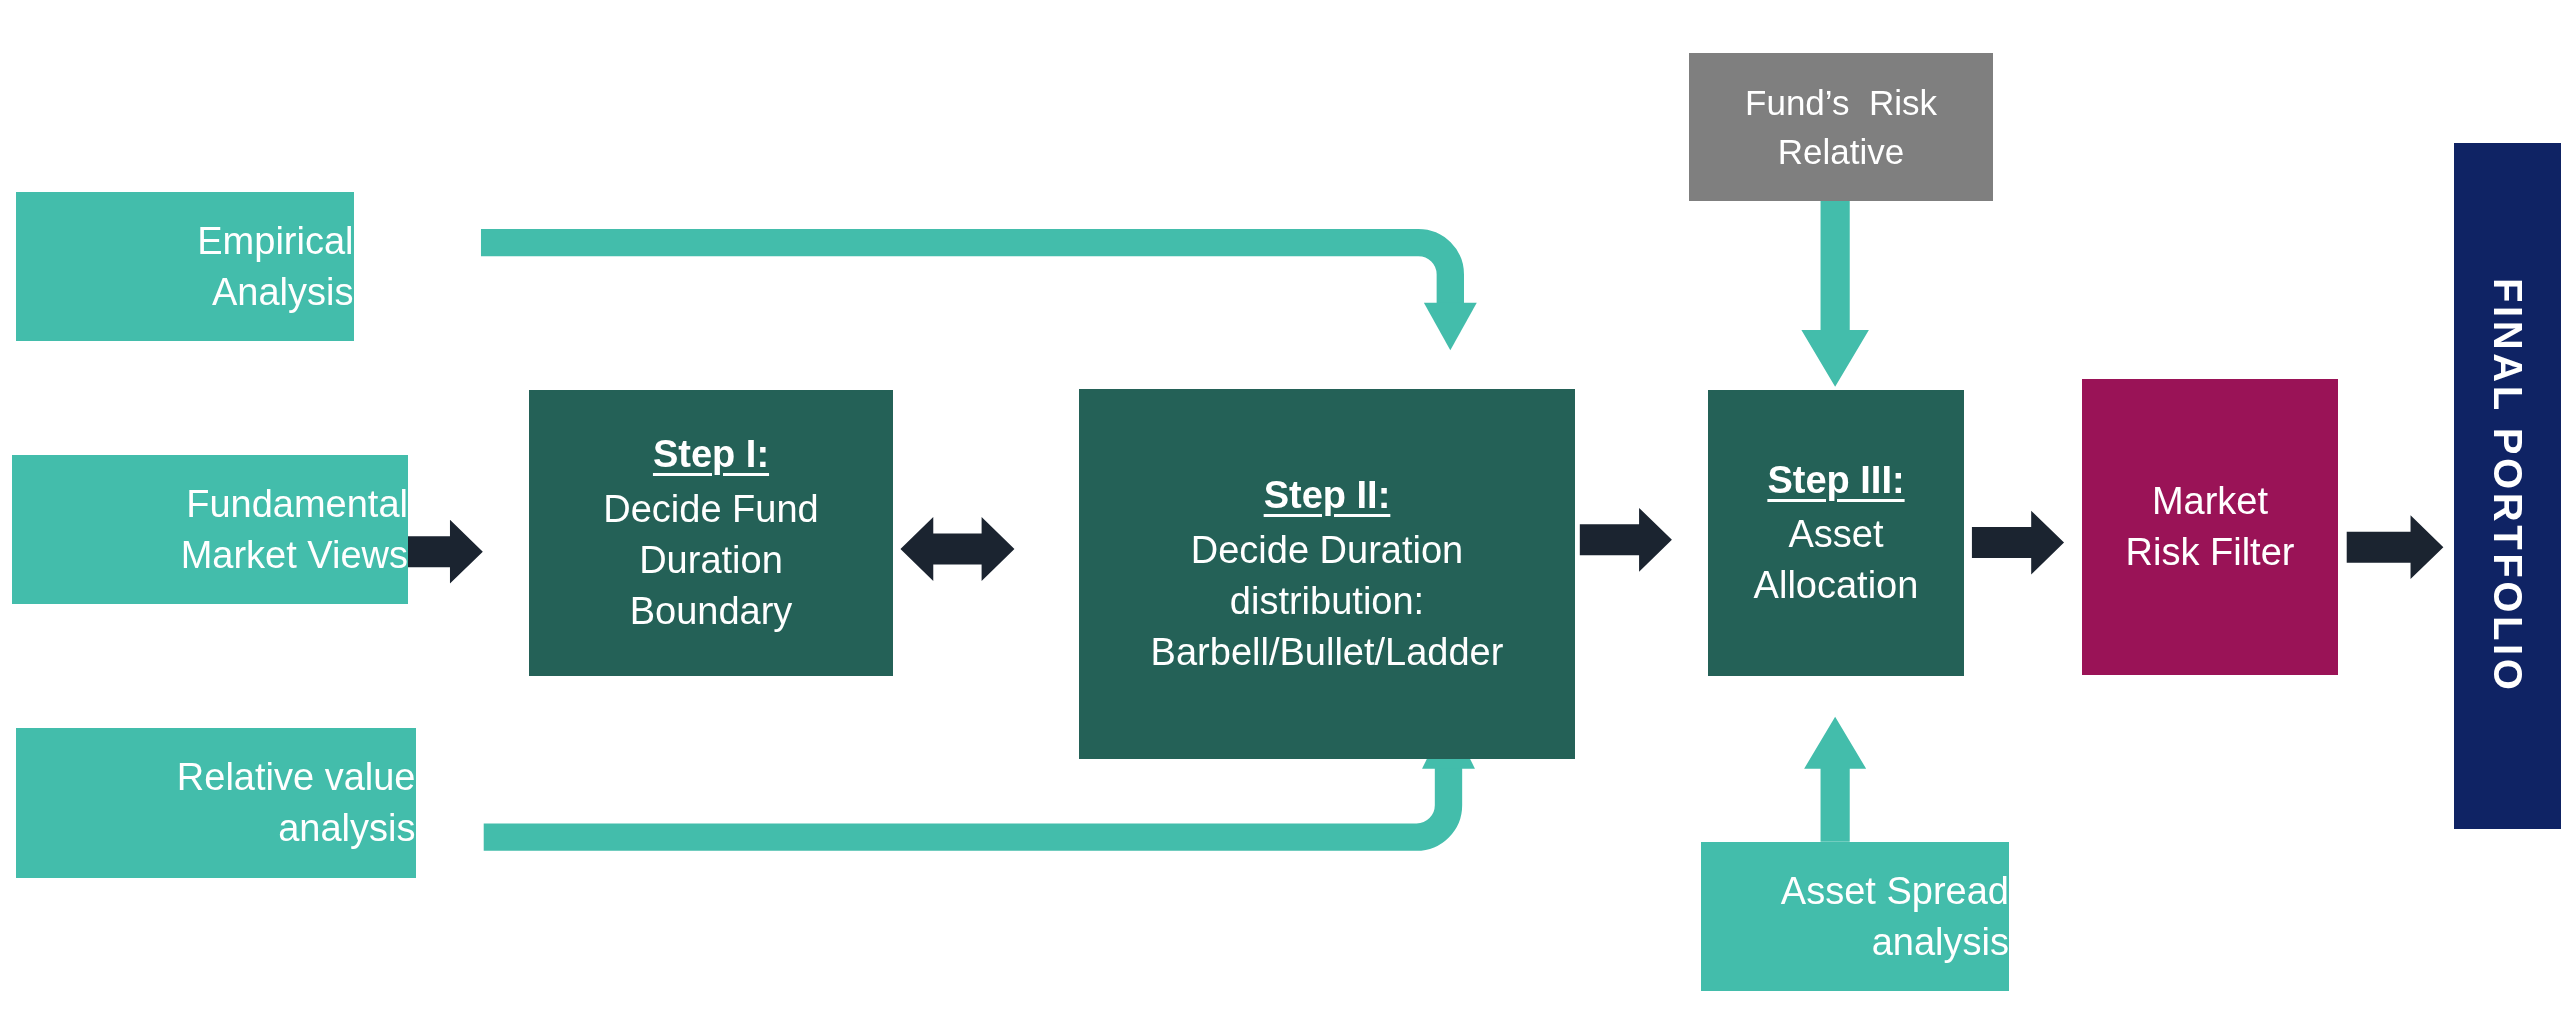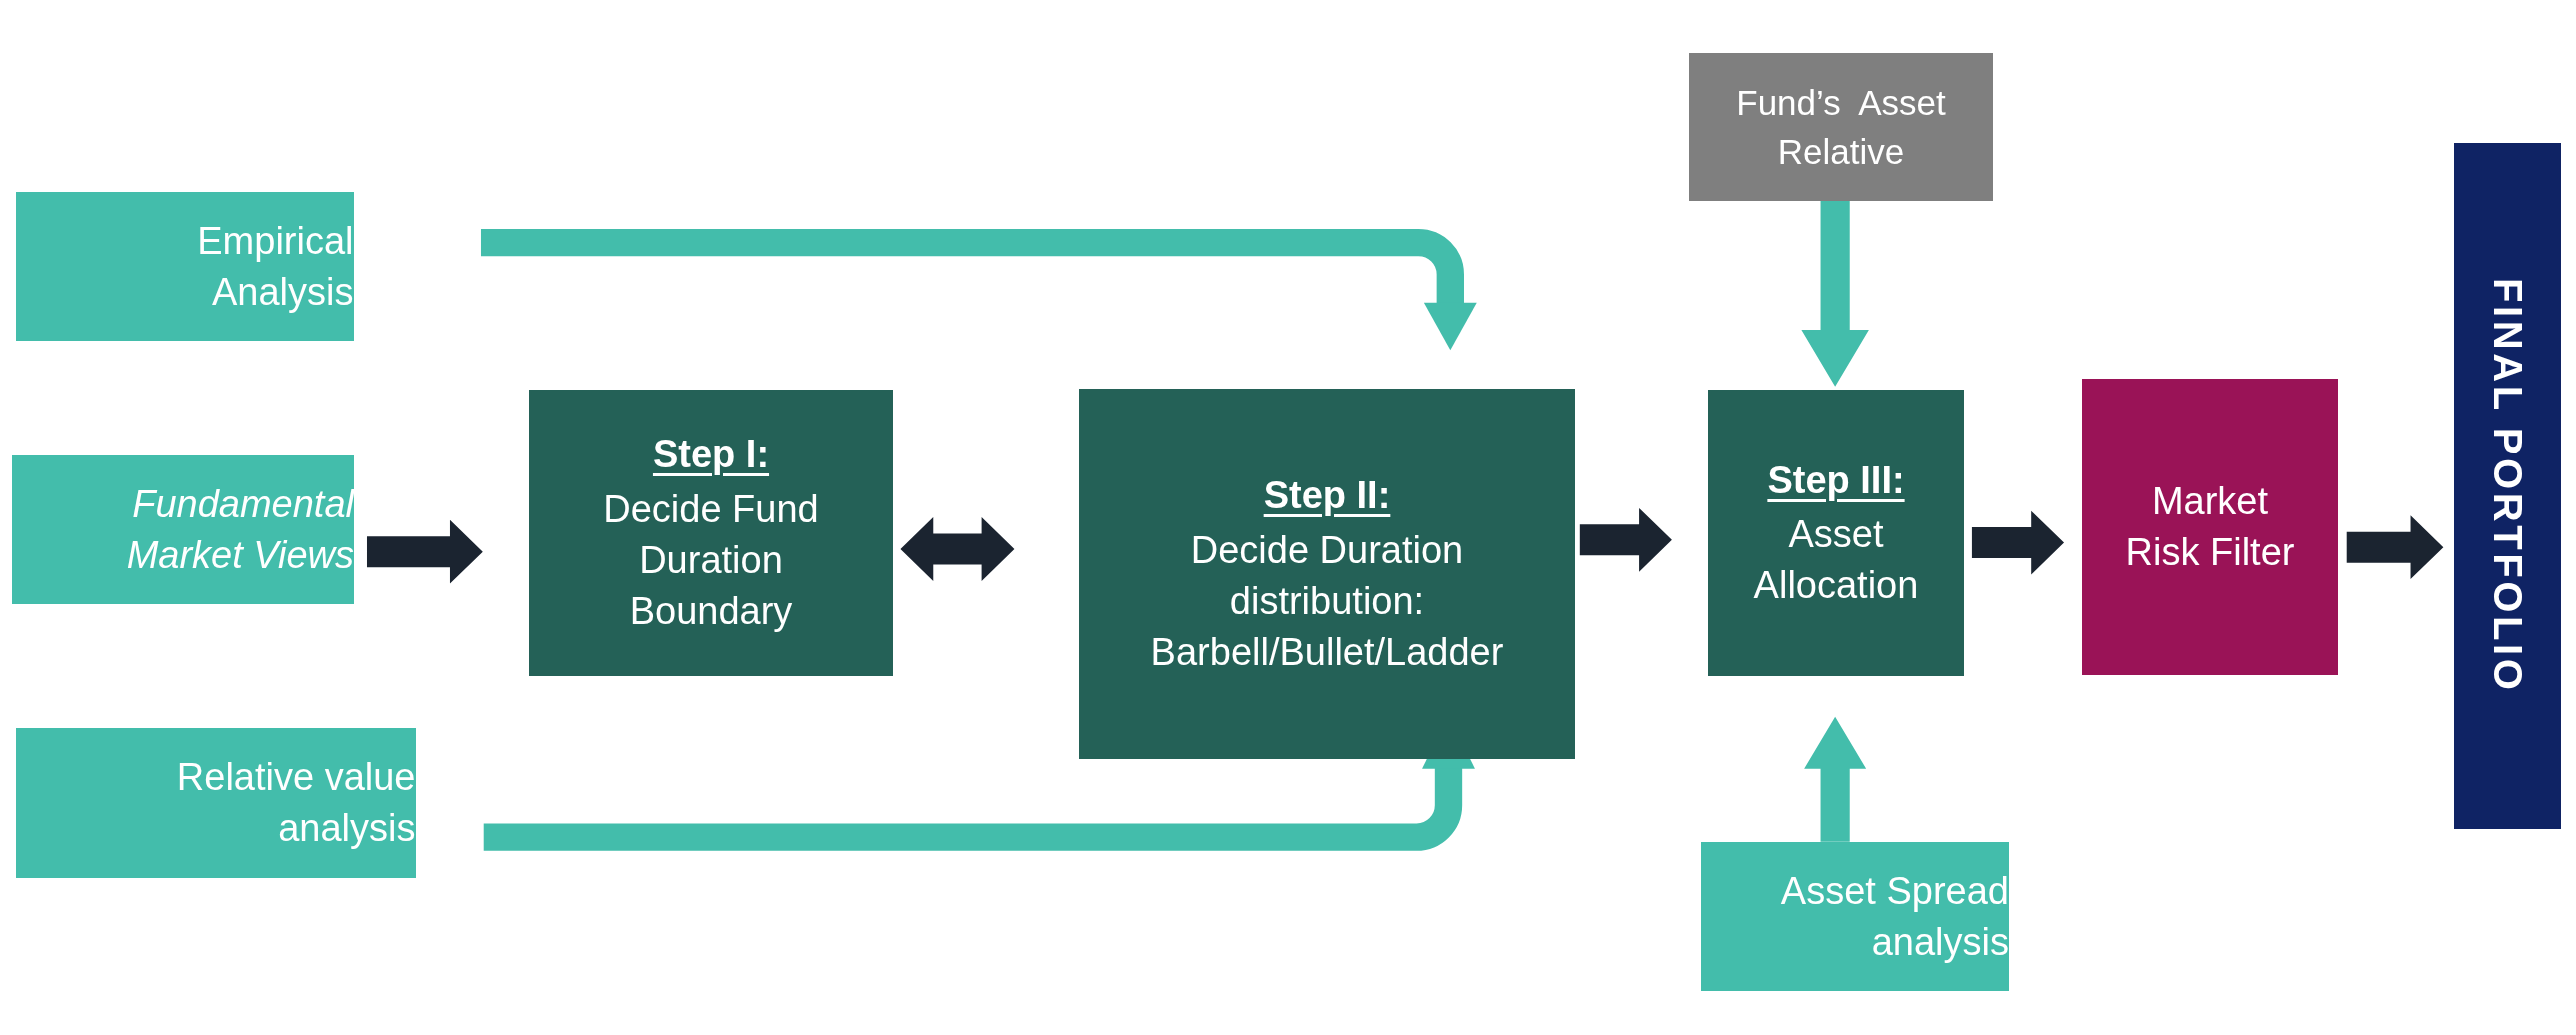--- a/index.html
+++ b/index.html
@@ -41,21 +41,21 @@
   .navy-box{background:var(--navy);}
   .step-title{
     font-weight:bold;
     text-decoration:underline;
     text-decoration-thickness:2.7px;
     text-underline-offset:5.5px;
     margin-bottom:3.6px;
   }
   
   .empirical{left:15.5px;top:192px;width:338px;height:149px;}
-  .fundamental{left:12px;top:455px;width:342px;height:149px;font-style:italic;}
+  .fundamental{left:12px;top:455px;width:396px;height:149px;}
   .relative{left:15.5px;top:728px;width:400px;height:150px;}
   .step1{left:529px;top:390px;width:364px;height:286px;}
   .step2{left:1079px;top:389px;width:496px;height:370px;}
   .step3{left:1708px;top:390px;width:256px;height:286px;}
   .risk-appetite{left:1689px;top:53px;width:304px;height:148px;}
   .asset-spread{left:1689px;top:842px;width:308px;height:149px;margin-left:12px;}
   .market-risk{left:2082px;top:379px;width:256px;height:296px;}
   .final-portfolio{
     left:2454px;top:143px;width:107px;height:686px;
     writing-mode:vertical-rl;
@@ -130,21 +130,21 @@
     <div class="line">Barbell/Bullet/Ladder</div>
   </div>
 
   <div class="box green-box step3">
     <div class="step-title">Step III:</div>
     <div class="line">Asset</div>
     <div class="line">Allocation</div>
   </div>
 
   <div class="box gray-box risk-appetite">
-    <div class="line">Fund’s  Asset</div>
+    <div class="line">Fund’s  Risk</div>
     <div class="line">Relative</div>
   </div>
 
   <div class="box teal-box asset-spread">
     <div class="line">Asset Spread</div>
     <div class="line">analysis</div>
   </div>
 
   <div class="box magenta-box market-risk">
     <div class="line">Market</div>

